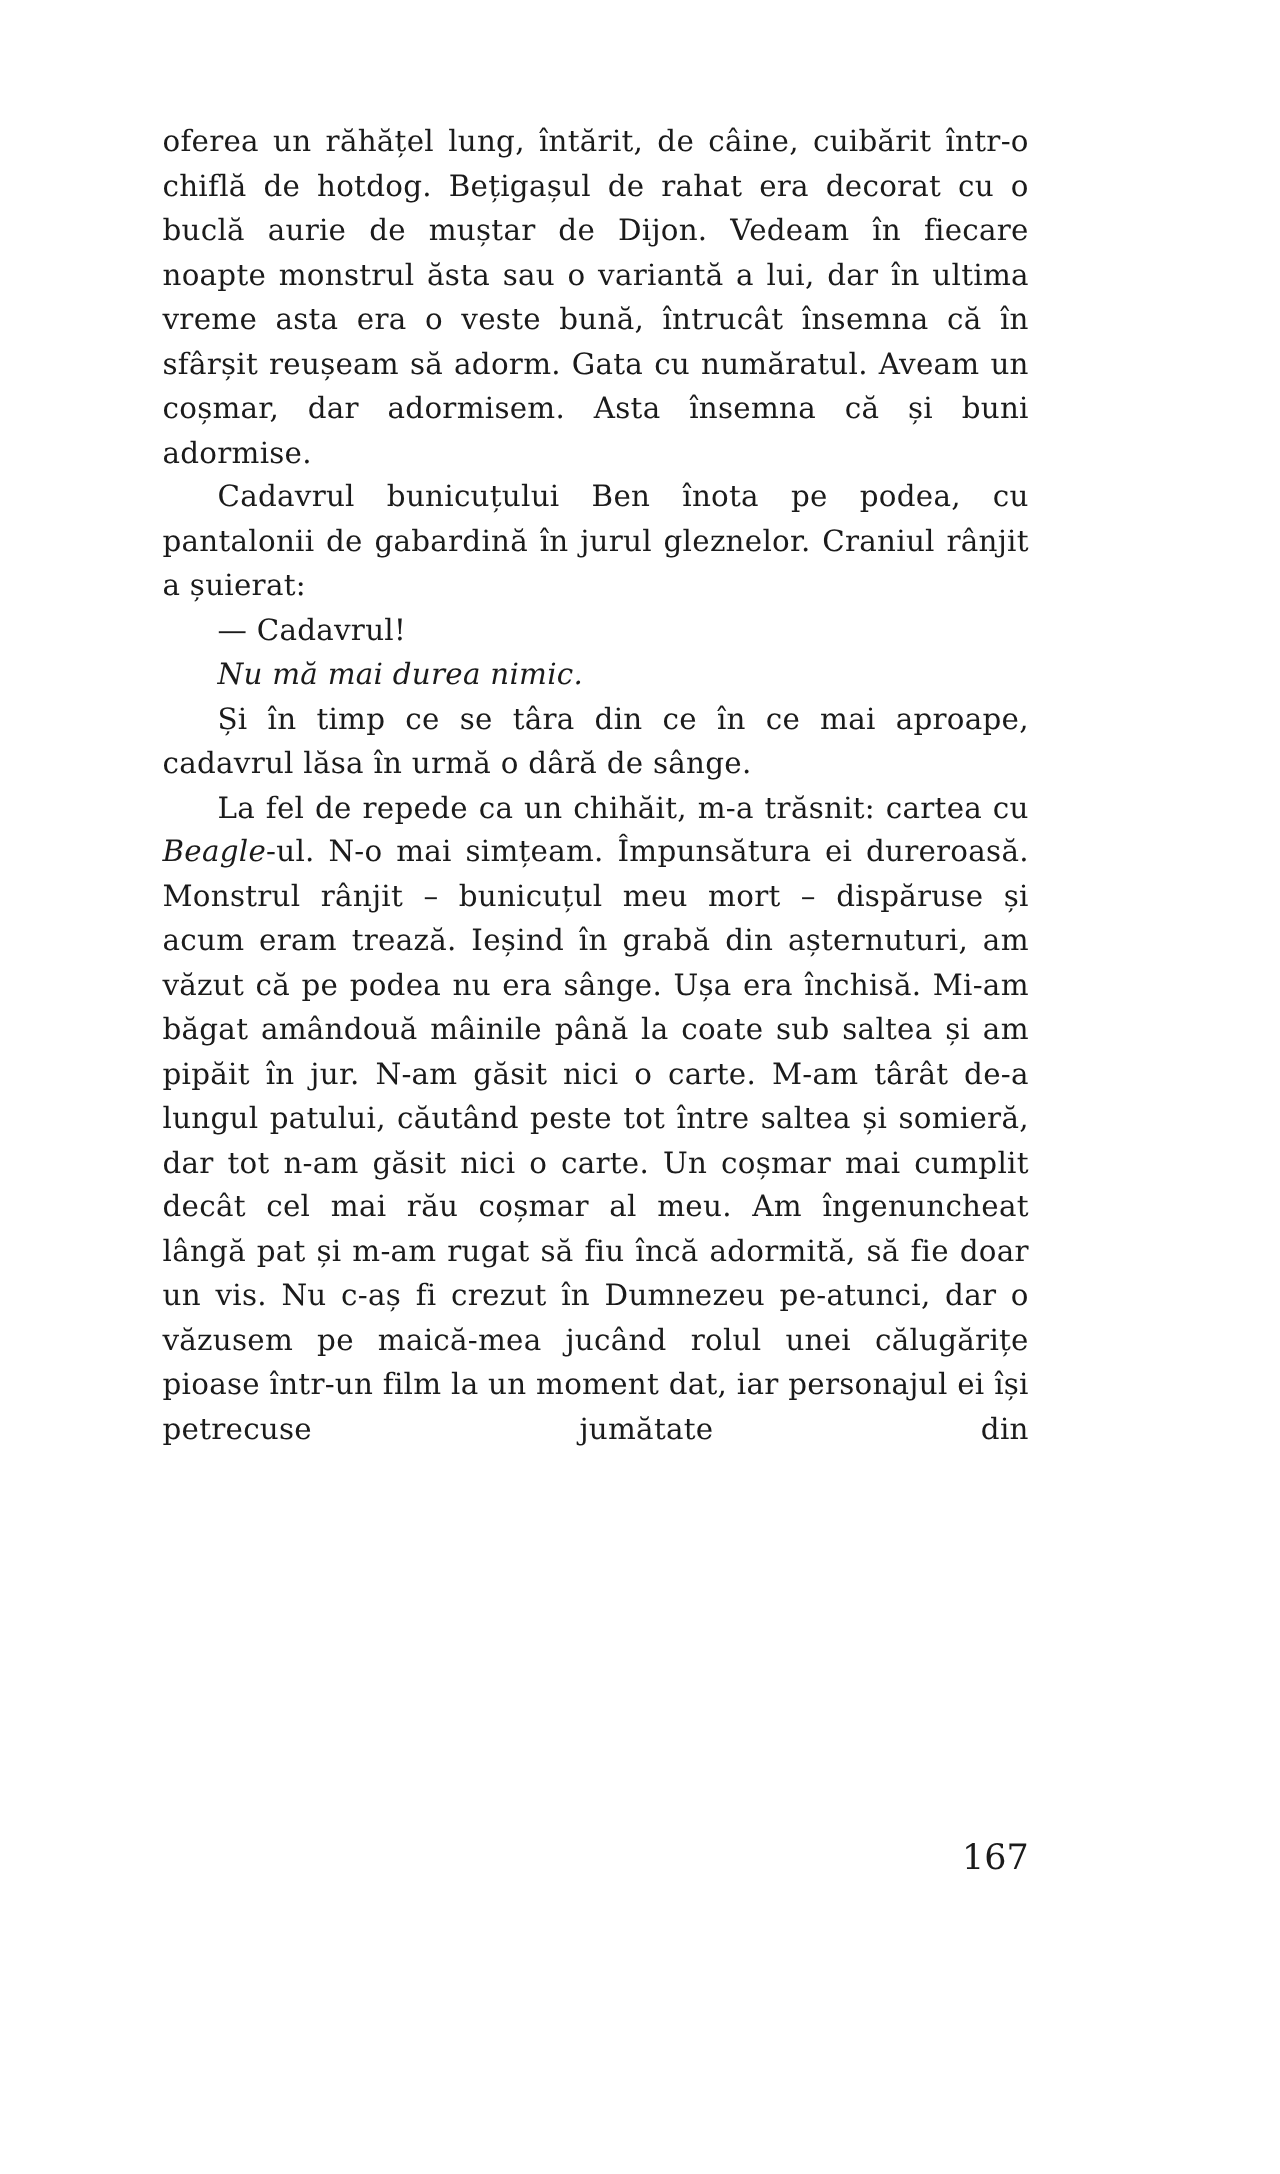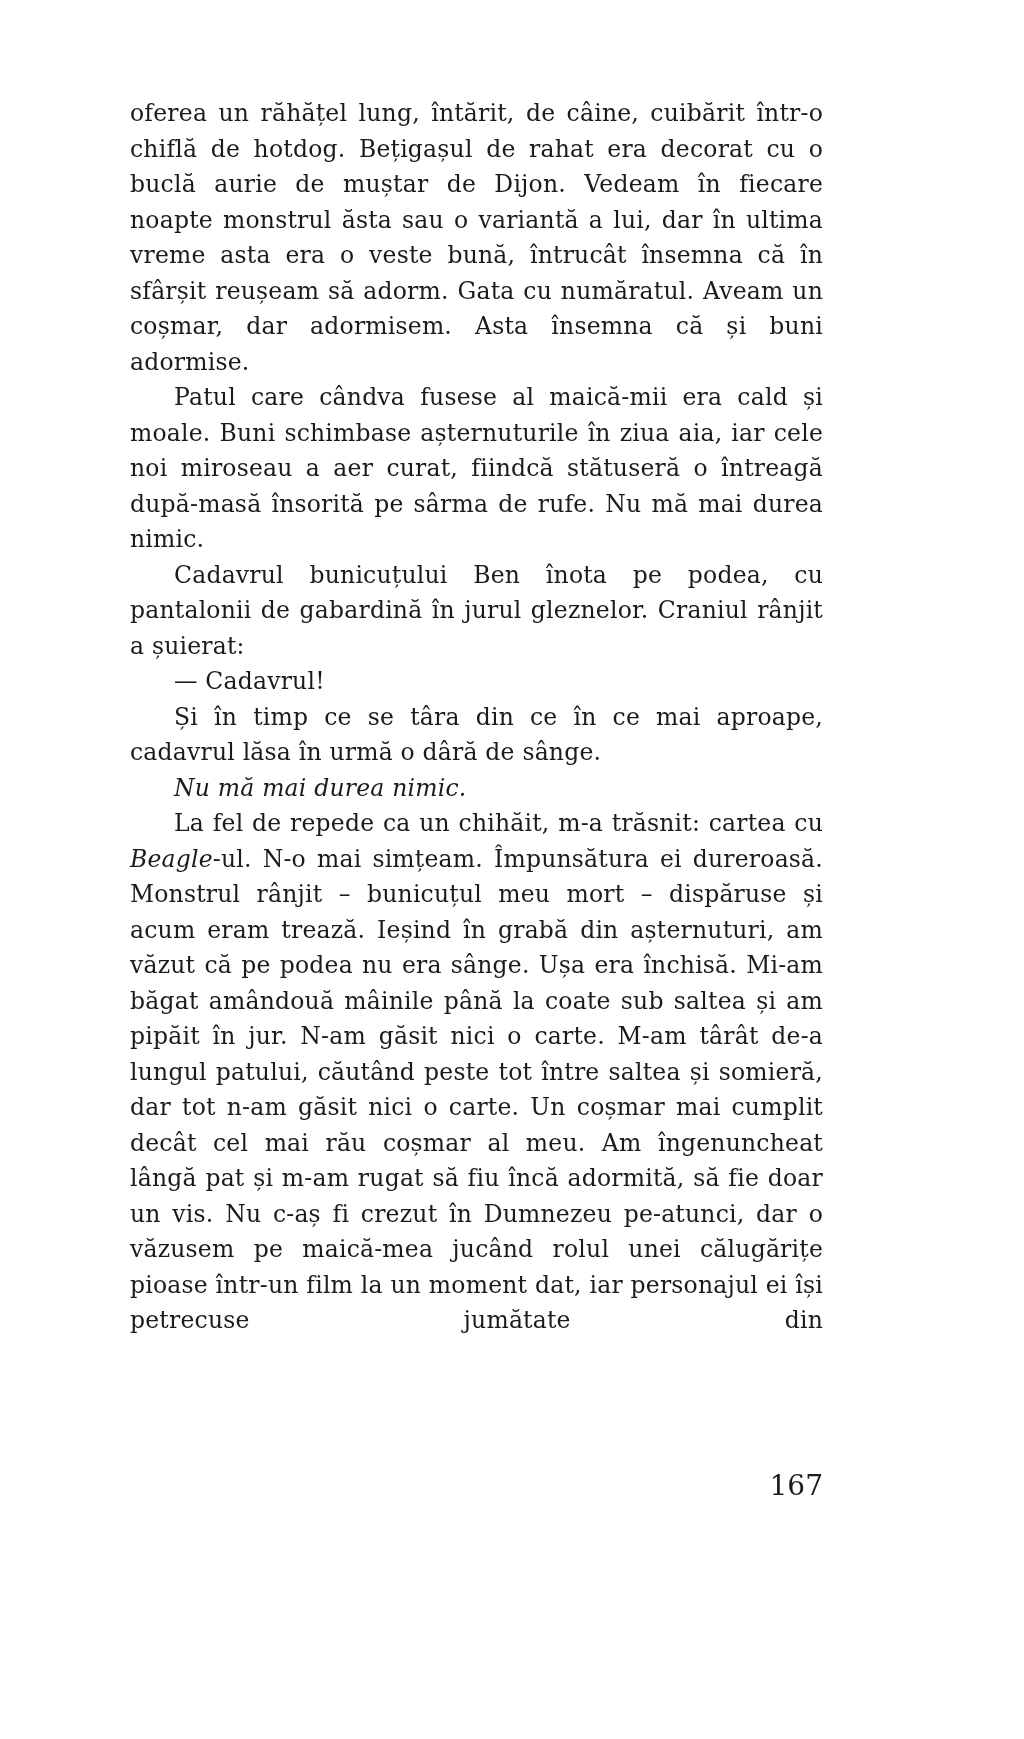--- a/index.html
+++ b/index.html
@@ -50,21 +50,20 @@
     font-size: 28px;
     color: var(--text-color);
   }
 </style>
 </head>
 <body>
 
 <div class="page">
   <div class="text-block">
       <p class=""><span>oferea un răhățel lung, întărit, de câine, cuibărit într-o chiflă de hotdog. Bețigașul de rahat era decorat cu o buclă aurie de muștar de Dijon. Vedeam în fiecare noapte monstrul ăsta sau o variantă a lui, dar în ultima vreme asta era o veste bună, întrucât însemna că în sfârșit reușeam să adorm. Gata cu număratul. Aveam un coșmar, dar adormisem. Asta însemna că și buni adormise.</span></p>
-      <p class="indent"><span>Patul care cândva fusese al maică-mii era cald și moale. Buni schimbase așternuturile în ziua aia, iar cele noi miroseau a aer curat, fiindcă stătuseră o întreagă după-masă însorită pe sârma de rufe. Nu mă mai durea nimic.</span></p>
       <p class="indent"><span>Cadavrul bunicuțului Ben înota pe podea, cu pantalonii de gabardină în jurul gleznelor. Craniul rânjit a șuierat:</span></p>
       <p class="indent"><span>— Cadavrul!</span></p>
+      <p class="indent"><em>Nu mă mai durea nimic.</em></p>
       <p class="indent"><span>Și în timp ce se târa din ce în ce mai aproape, cadavrul lăsa în urmă o dâră de sânge.</span></p>
-      <p class="indent"><em>Nu mă mai durea nimic.</em></p>
       <p class="indent continues"><span>La fel de repede ca un chihăit, m-a trăsnit: cartea cu </span><em>Beagle</em><span>-ul. N-o mai simțeam. Împunsătura ei dureroasă. Monstrul rânjit – bunicuțul meu mort – dispăruse și acum eram trează. Ieșind în grabă din așternuturi, am văzut că pe podea nu era sânge. Ușa era închisă. Mi-am băgat amândouă mâinile până la coate sub saltea și am pipăit în jur. N-am găsit nici o carte. M-am târât de-a lungul patului, căutând peste tot între saltea și somieră, dar tot n-am găsit nici o carte. Un coșmar mai cumplit decât cel mai rău coșmar al meu. Am îngenuncheat lângă pat și m-am rugat să fiu încă adormită, să fie doar un vis. Nu c-aș fi crezut în Dumnezeu pe-atunci, dar o văzusem pe maică-mea jucând rolul unei călugărițe pioase într-un film la un moment dat, iar personajul ei își petrecuse jumătate din</span></p>
     </div>
   <div class="page-number">167</div>
 </div>
 
 </body></html>

